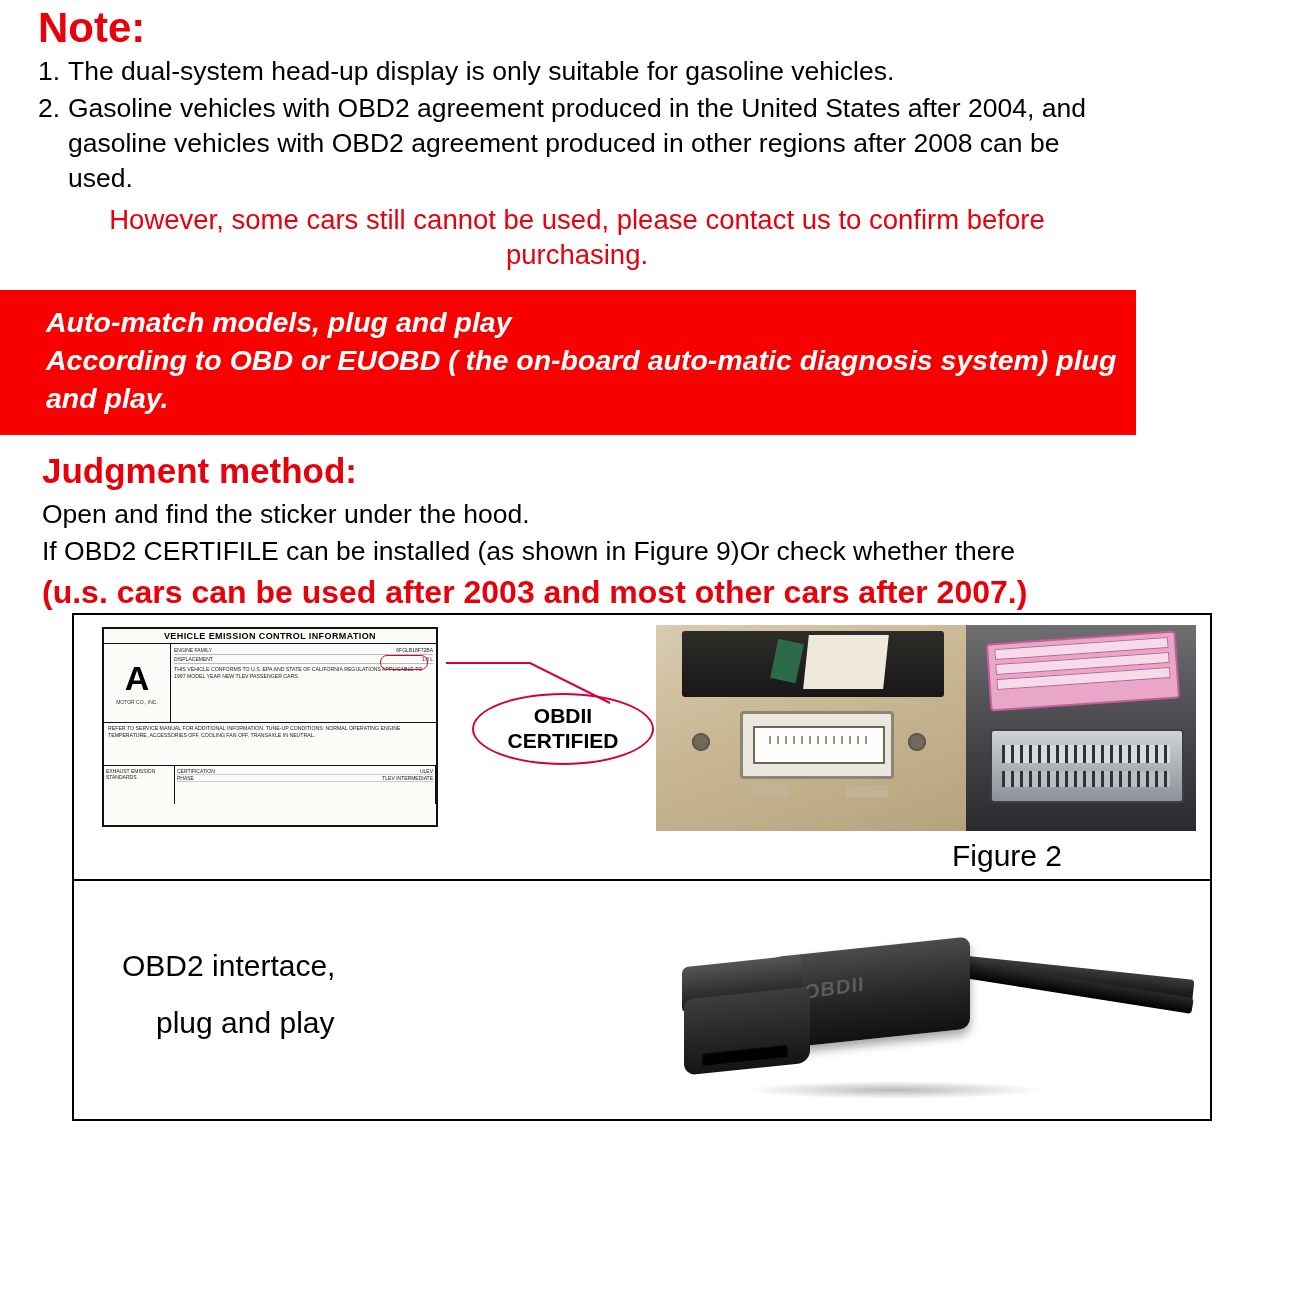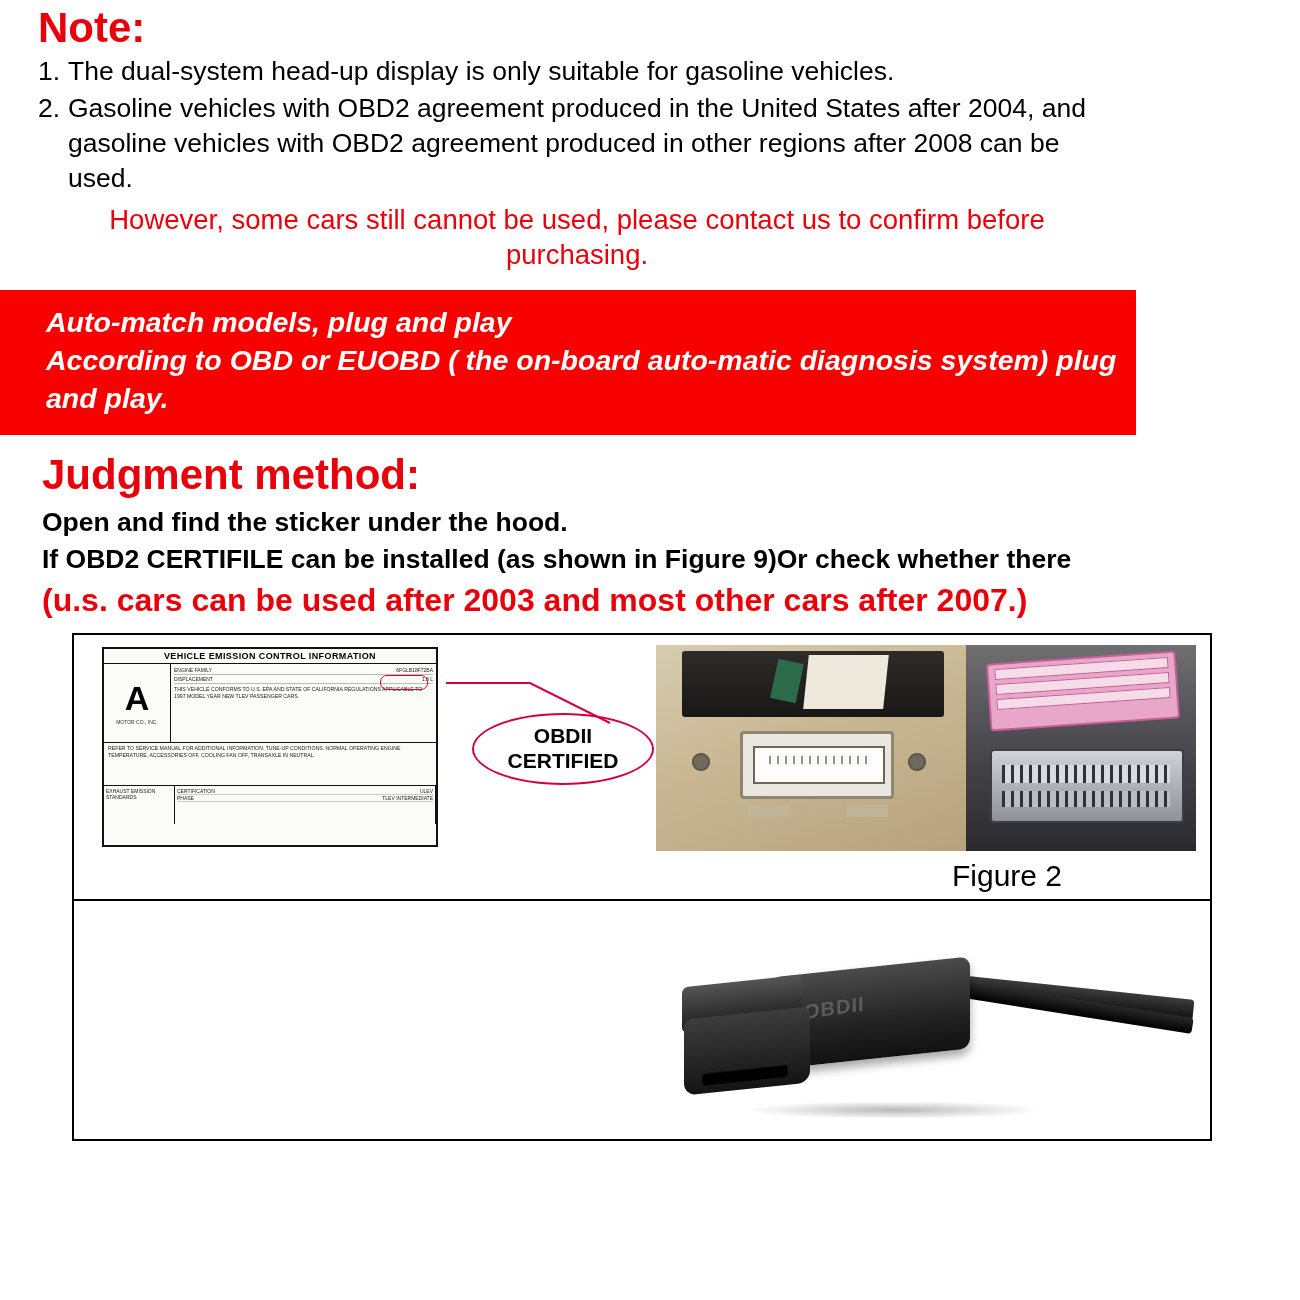--- a/index.html
+++ b/index.html
@@ -69,41 +69,40 @@
     line-height: 1.32;
   }
   .red-banner div { white-space: pre-wrap; font-style: italic; }
 
   
   .judgment {
     padding: 16px 24px 0 24px;
   }
   .judgment-title {
     color: #e8000b;
-    font-size: 42px;
+    font-size: 35px;
     font-weight: bold;
     margin: 0 0 6px 18px;
   }
   .judgment-line {
     font-size: 26.5px;
     line-height: 1.3;
     margin: 0 0 2px 18px;
-    font-weight: bold;
   }
   .judgment-red {
     color: #e8000b;
     font-size: 32px;
     font-weight: bold;
     margin: 6px 0 0 18px;
   }
 
   
   .figure-box {
     position: relative;
-    margin: 14px 0 0 72px;
+    margin: 2px 0 0 72px;
     width: 1140px;
     border: 2px solid #000;
     box-sizing: border-box;
   }
   .fig-row-top {
     display: flex;
     height: 266px;
     border-bottom: 2px solid #000;
     box-sizing: border-box;
   }
@@ -452,20 +451,24 @@
               <div class="pins"></div>
               <div class="pins2"></div>
             </div>
           </div>
         </div>
         <div class="fig-caption right">Figure 2</div>
       </div>
     </div>
 
     <div class="fig-row-bottom">
+      <div class="obd-text">
+        <div class="l1">OBD2 intertace,</div>
+        <div class="l2">plug and play</div>
+      </div>
 
       <div class="plug-wrap">
         <div class="shadow"></div>
         <div class="cable"></div>
         <div class="cable2"></div>
         <div class="plug-body">
           <span class="obd-emboss">OBDII</span>
         </div>
         <div class="plug-trapezoid"></div>
         <div class="plug-head">

